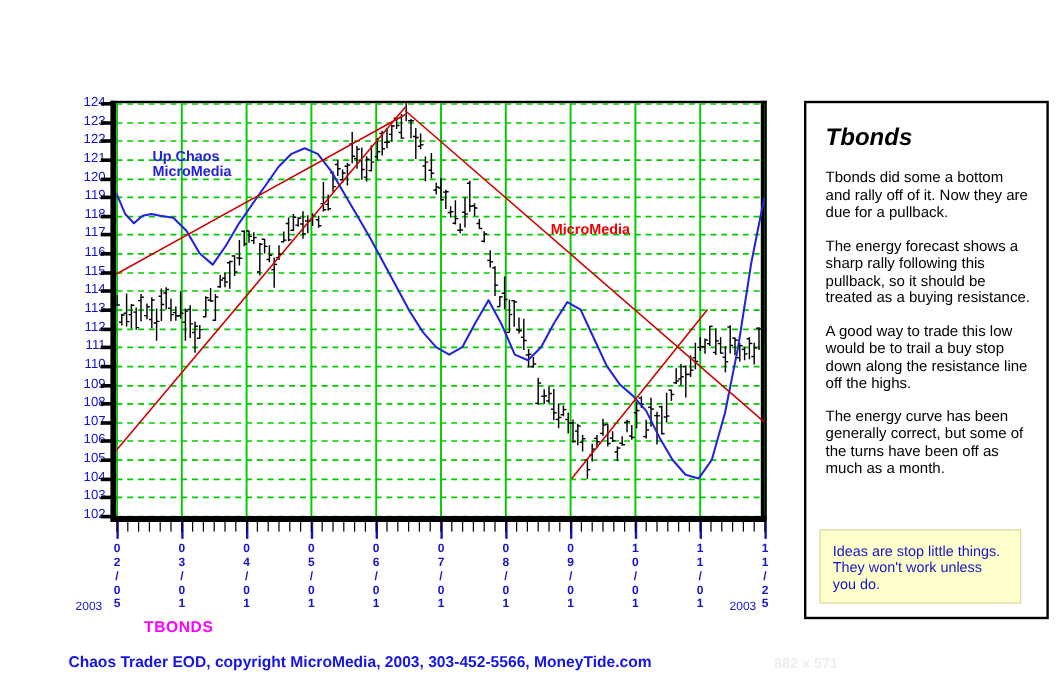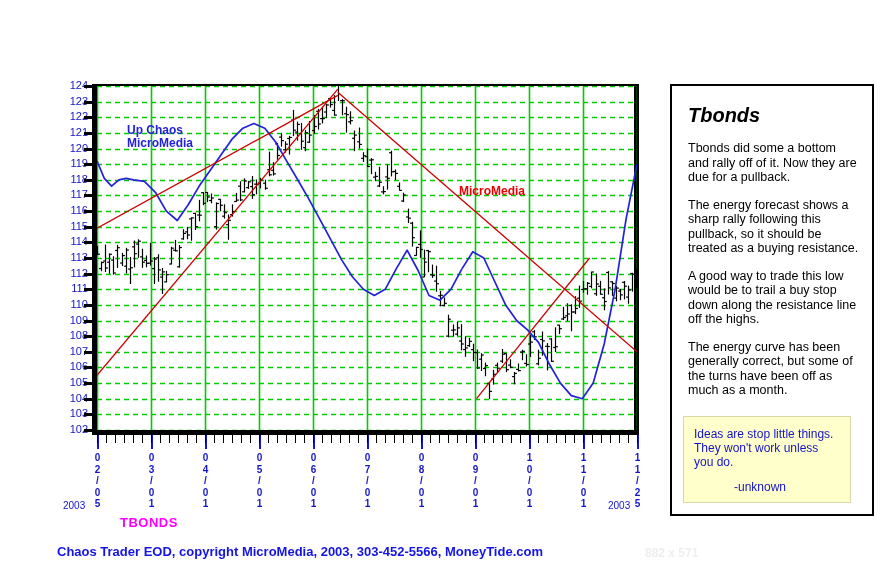--- a/index.html
+++ b/index.html
@@ -745,18 +745,17 @@
 <div id="side-panel">
   <div id="side-heading">Tbonds</div>
 
   <div class="para">Tbonds did some a bottom and rally off of it. Now they are due for a pullback.</div>
   <div class="para">The energy forecast shows a sharp rally following this pullback, so it should be treated as a buying resistance.</div>
   <div class="para">A good way to trade this low would be to trail a buy stop down along the resistance line off the highs.</div>
   <div class="para">The energy curve has been generally  correct, but some of the turns have been off as much as a month.</div>
 
   <div id="quote-box">
     <div class="quote-text">Ideas are stop little things. They won't work unless you do.</div>
-    <div class="quote-attr">-unknown</div>
   </div>
 </div>
 
 <div id="footer">Chaos Trader EOD, copyright MicroMedia, 2003, 303-452-5566, MoneyTide.com</div>
 <div id="dims">882 x 571</div>
 
 </body></html>

